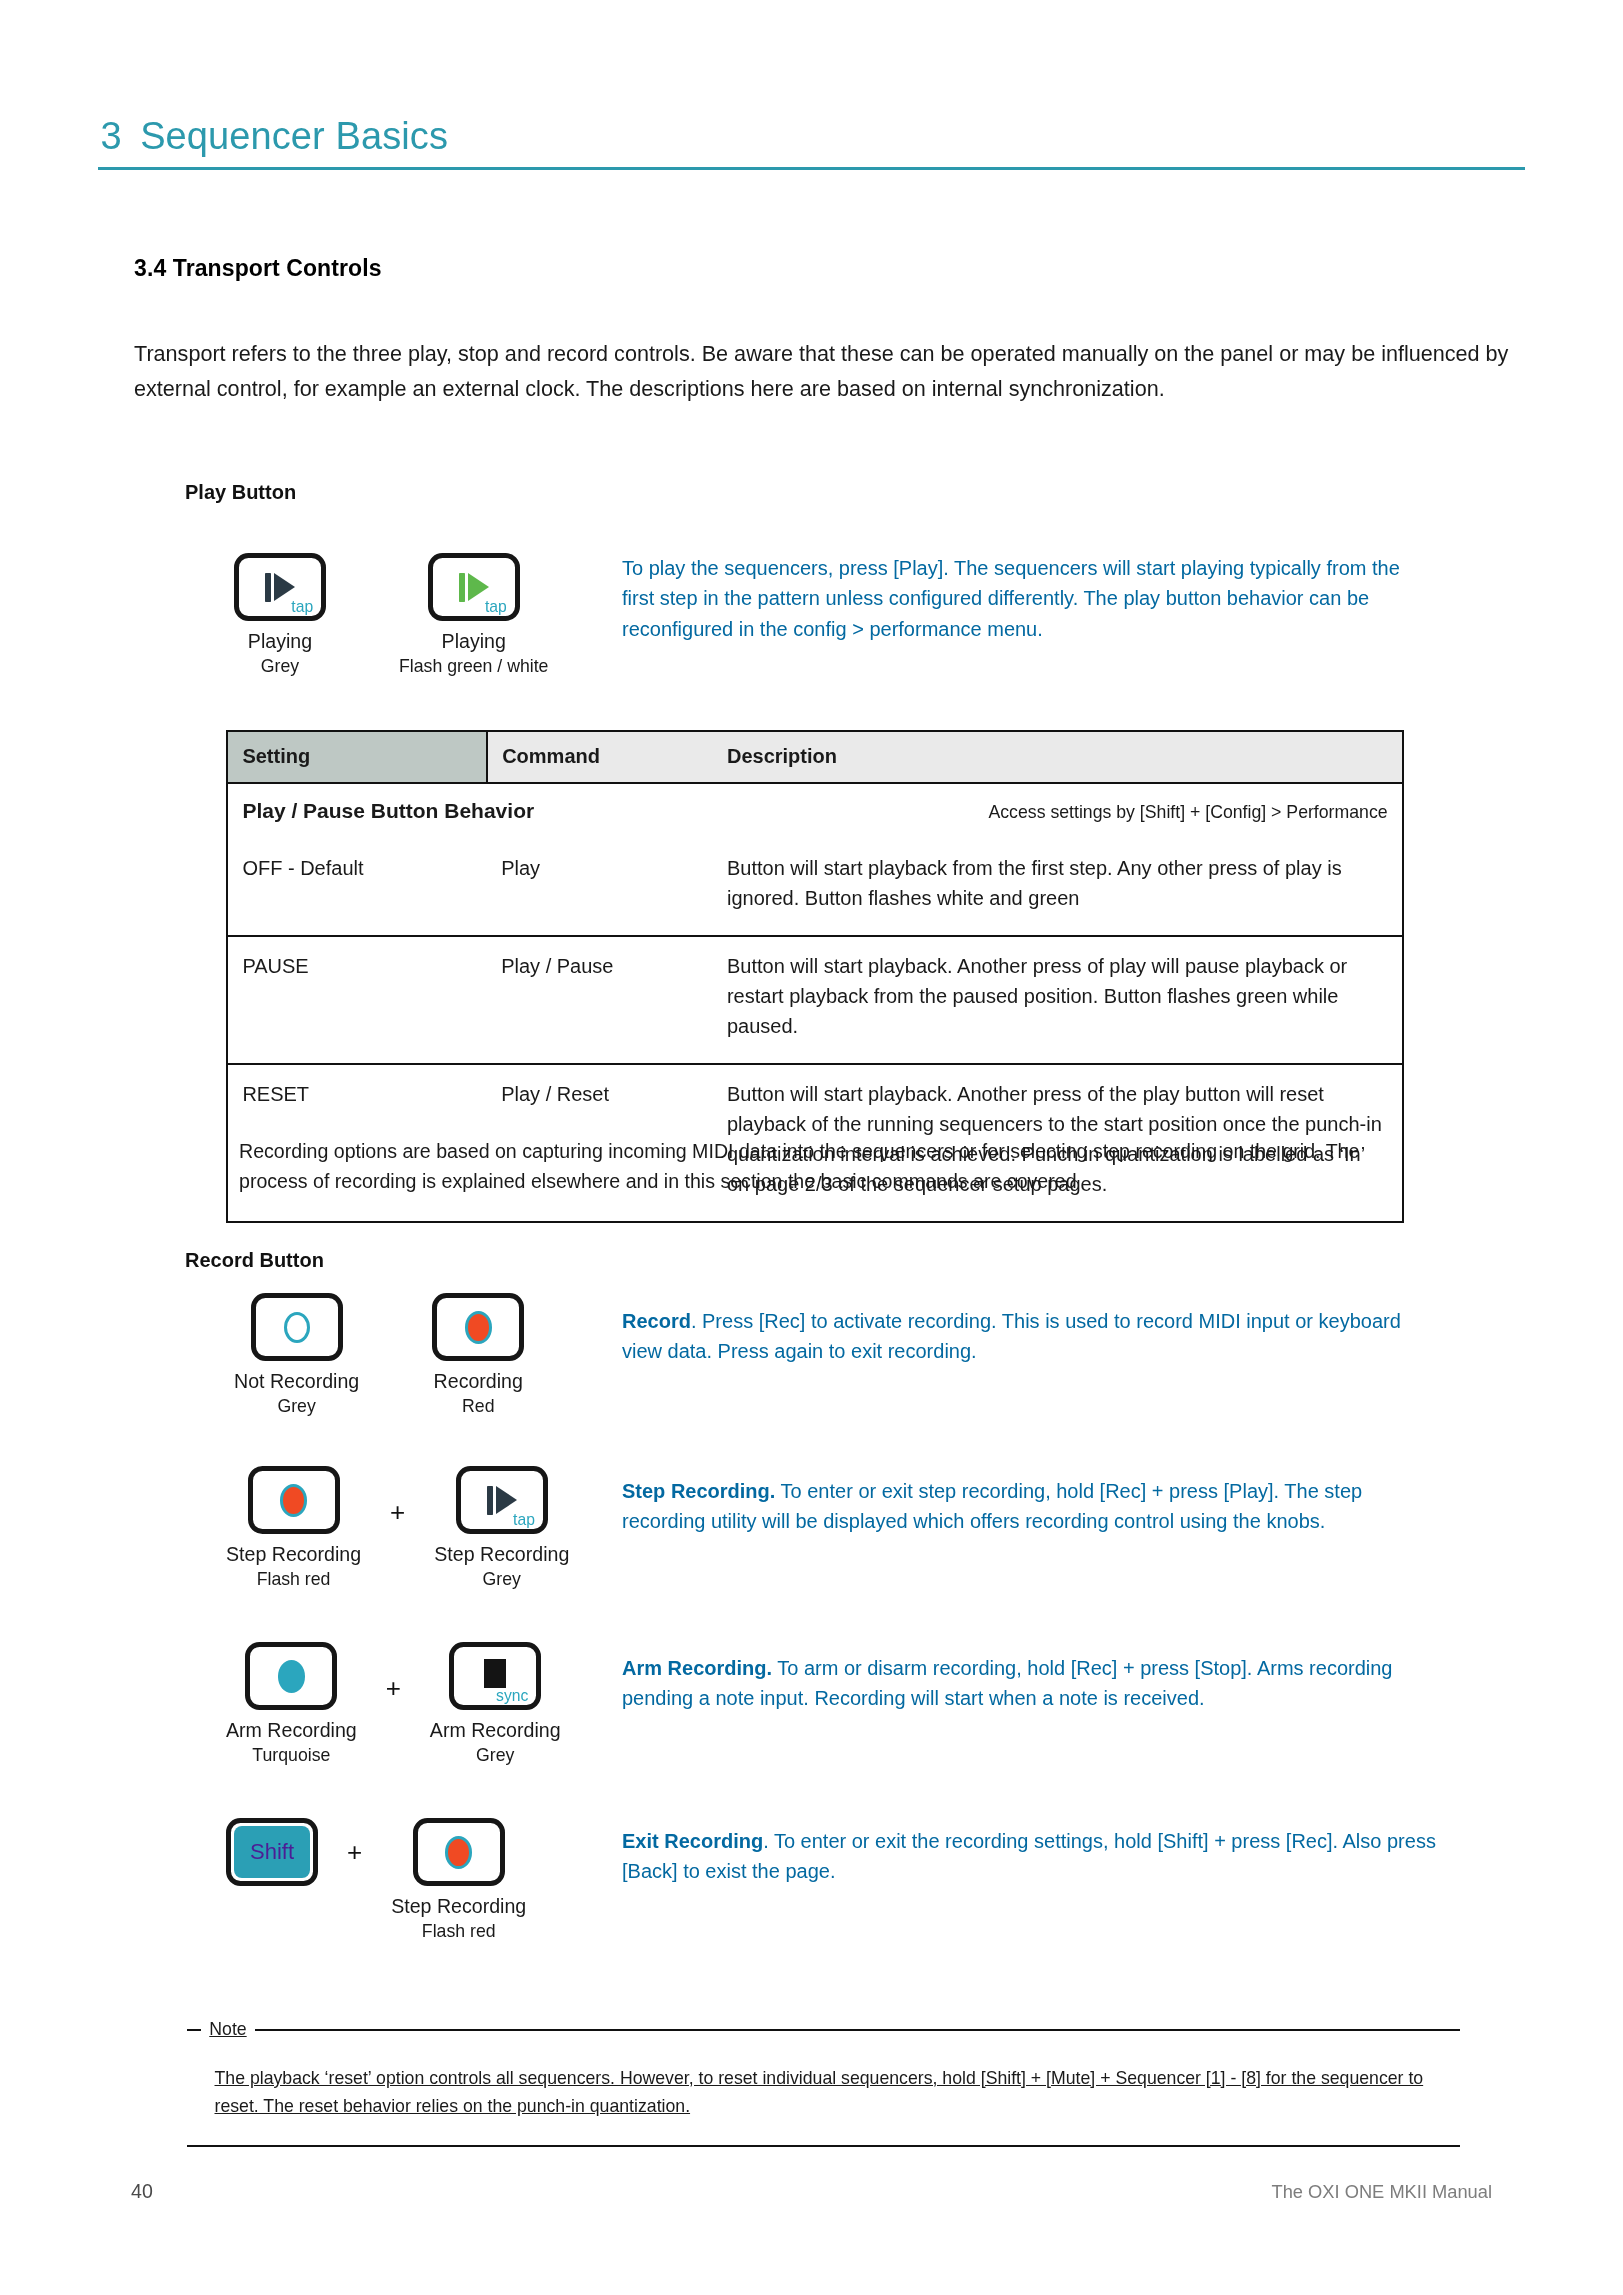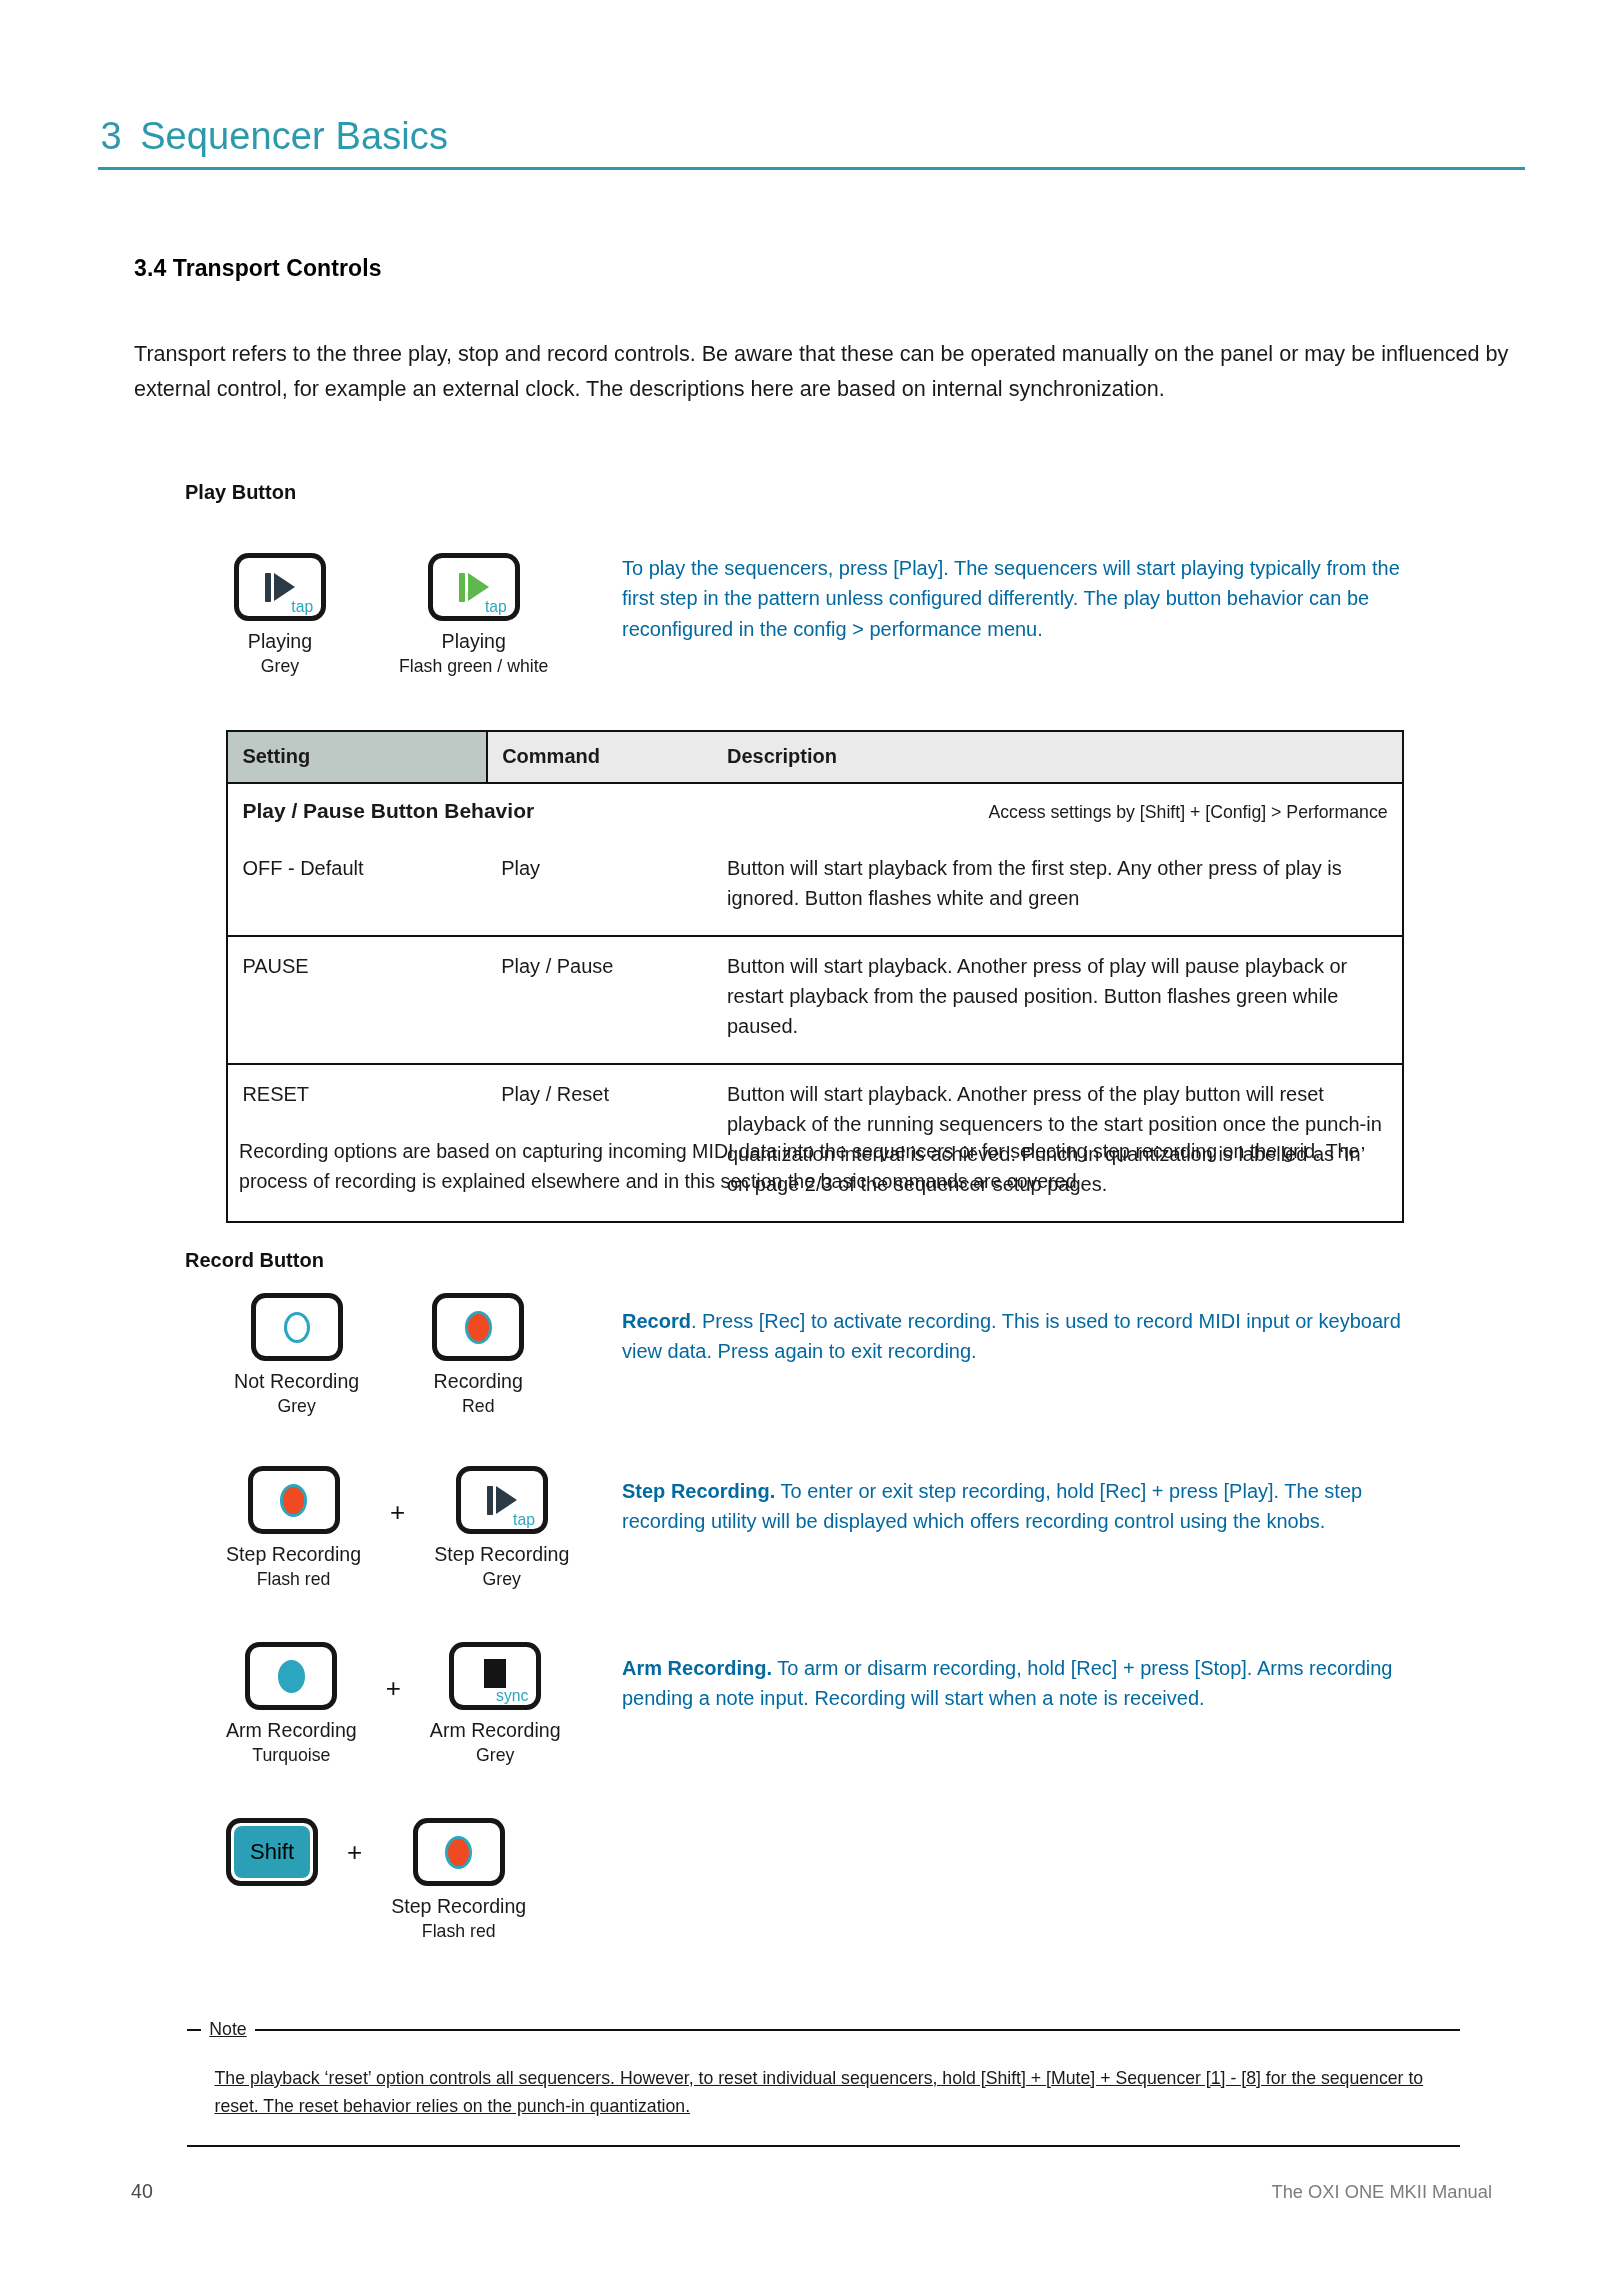--- a/index.html
+++ b/index.html
@@ -124,21 +124,21 @@
   }
   .keycap.shift-key {
     background: #ffffff;
   }
   .keycap.shift-key .shift-fill {
     position: absolute;
     left: 2.6px; right: 2.6px; top: 2.6px; bottom: 2.6px;
     background: #2B9FB5;
     border-radius: 7.9px;
     display: flex; align-items: center; justify-content: center;
-    color: #000000;
+    color: #4c1d95;
     font-size: 22px;
   }
 
   .plus-sign {
     font-size: 26px; color: #111; line-height: 1;
   }
 
   .key-caption {
     text-align: center;
     font-size: 19.6px; color: #1a1a1a; line-height: 1.32;
@@ -429,20 +429,23 @@
         <div class="glyph-wrap">
             <span class="glyph-rec-red"></span>
           </div>
       </div>
       <div class="key-caption">
         <span>Step Recording</span>
         <span class="sub">Flash red</span>
       </div>
     </div>
   </div>
+  <div class="desc" style="left:622px; top:1826px; width:825px;">
+    <b>Exit Recording</b><span>. To enter or exit the recording settings, hold [Shift] + press [Rec]. Also press [Back] to exist the page.</span>
+  </div>
 
   <div class="note-box">
     <div class="note-top">
       <span class="note-dash"></span>
       <span class="note-label">Note</span>
       <span class="note-rule-right"></span>
     </div>
     <div class="note-body">The playback ‘reset’ option controls all sequencers. However, to reset individual sequencers, hold [Shift] + [Mute] + Sequencer [1] - [8] for the sequencer to reset. The reset behavior relies on the punch-in quantization.</div>
     <div class="note-bottom"></div>
   </div>

